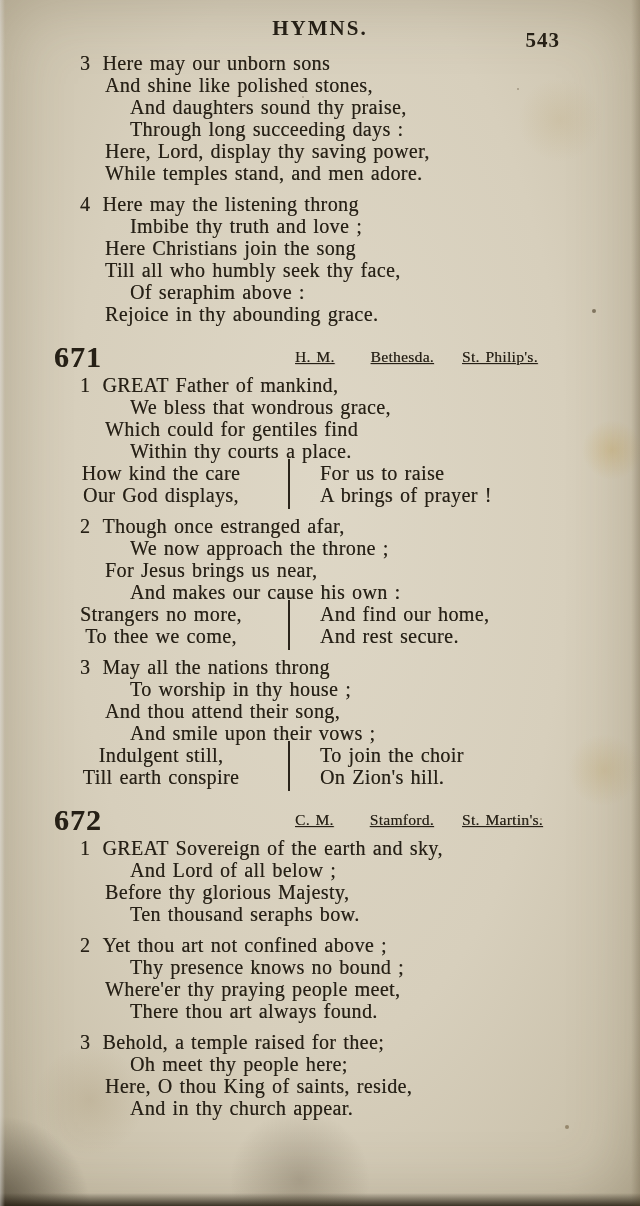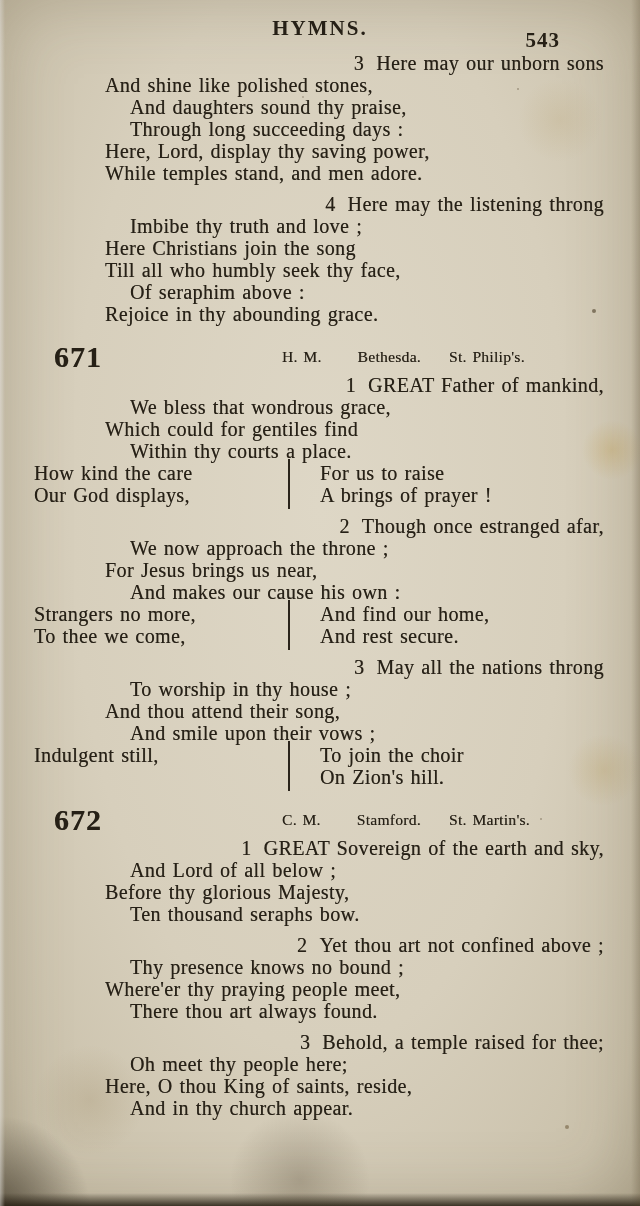--- a/index.html
+++ b/index.html
@@ -59,37 +59,37 @@
     padding: 12px 36px 0 34px;
     font-size: 20px;
     line-height: 22px;
     letter-spacing: .4px;
     word-spacing: 1.5px;
     text-shadow: .3px .3px .3px rgba(40,32,22,.55);
   }
 
   .verse { margin-bottom: 9px; }
   .vline { white-space: nowrap; }
-  .vline.first { padding-left: 46px; text-align: right; }
+  .vline.first { padding-left: 46px; }
   .vnum { margin-right: 12px; }
   .indent-1 { padding-left: 71px; }
   .indent-2 { padding-left: 96px; }
 
   .split { display: flex; align-items: stretch; }
-  .split-left  { width: 254px; }
+  .split-left  { width: 254px; text-align: center; }
   .split-divider { border-left: 2px solid #2a241b; margin: -3px 0; }
   .split-right { margin-left: 30px; }
 
   .hymn-heading { position: relative; height: 36px; margin: 2px 18px 4px; }
   .hymn-number {
     position: absolute; left: 2px; bottom: -2px;
     font-size: 30px; font-weight: bold; line-height: 30px;
     letter-spacing: 1px;
   }
-  .hymn-tunes { position: absolute; left: 230px; bottom: 2px; font-size: 15.5px; letter-spacing: .3px; }
+  .hymn-tunes { position: absolute; left: 243px; bottom: 2px; font-size: 15.5px; letter-spacing: .3px; text-decoration: underline; }
   .hymn-meter { margin-right: 36px; }
   .tune1 { margin-right: 28px; }
 </style>
 </head>
 <body>
 
 <div class="page">
   <div class="header">
     <span>HYMNS.</span>
     <span class="pagenum">543</span>
@@ -151,20 +151,21 @@
           </div>
         </div>
         <div class="verse">
           <div class="vline first"><span class="vnum">3</span><span>May all the nations throng</span></div>
           <div class="vline indent-2">To worship in thy house ;</div>
           <div class="vline indent-1">And thou attend their song,</div>
           <div class="vline indent-2">And smile upon their vows ;</div>
           <div class="split">
             <div class="split-left">
               <div>Indulgent still,</div>
+              <div>Till earth conspire</div>
             </div>
             <div class="split-divider"></div>
             <div class="split-right">
               <div>To join the choir</div>
               <div>On Zion's hill.</div>
             </div>
           </div>
         </div>
       </section>
       <section class="hymn">

